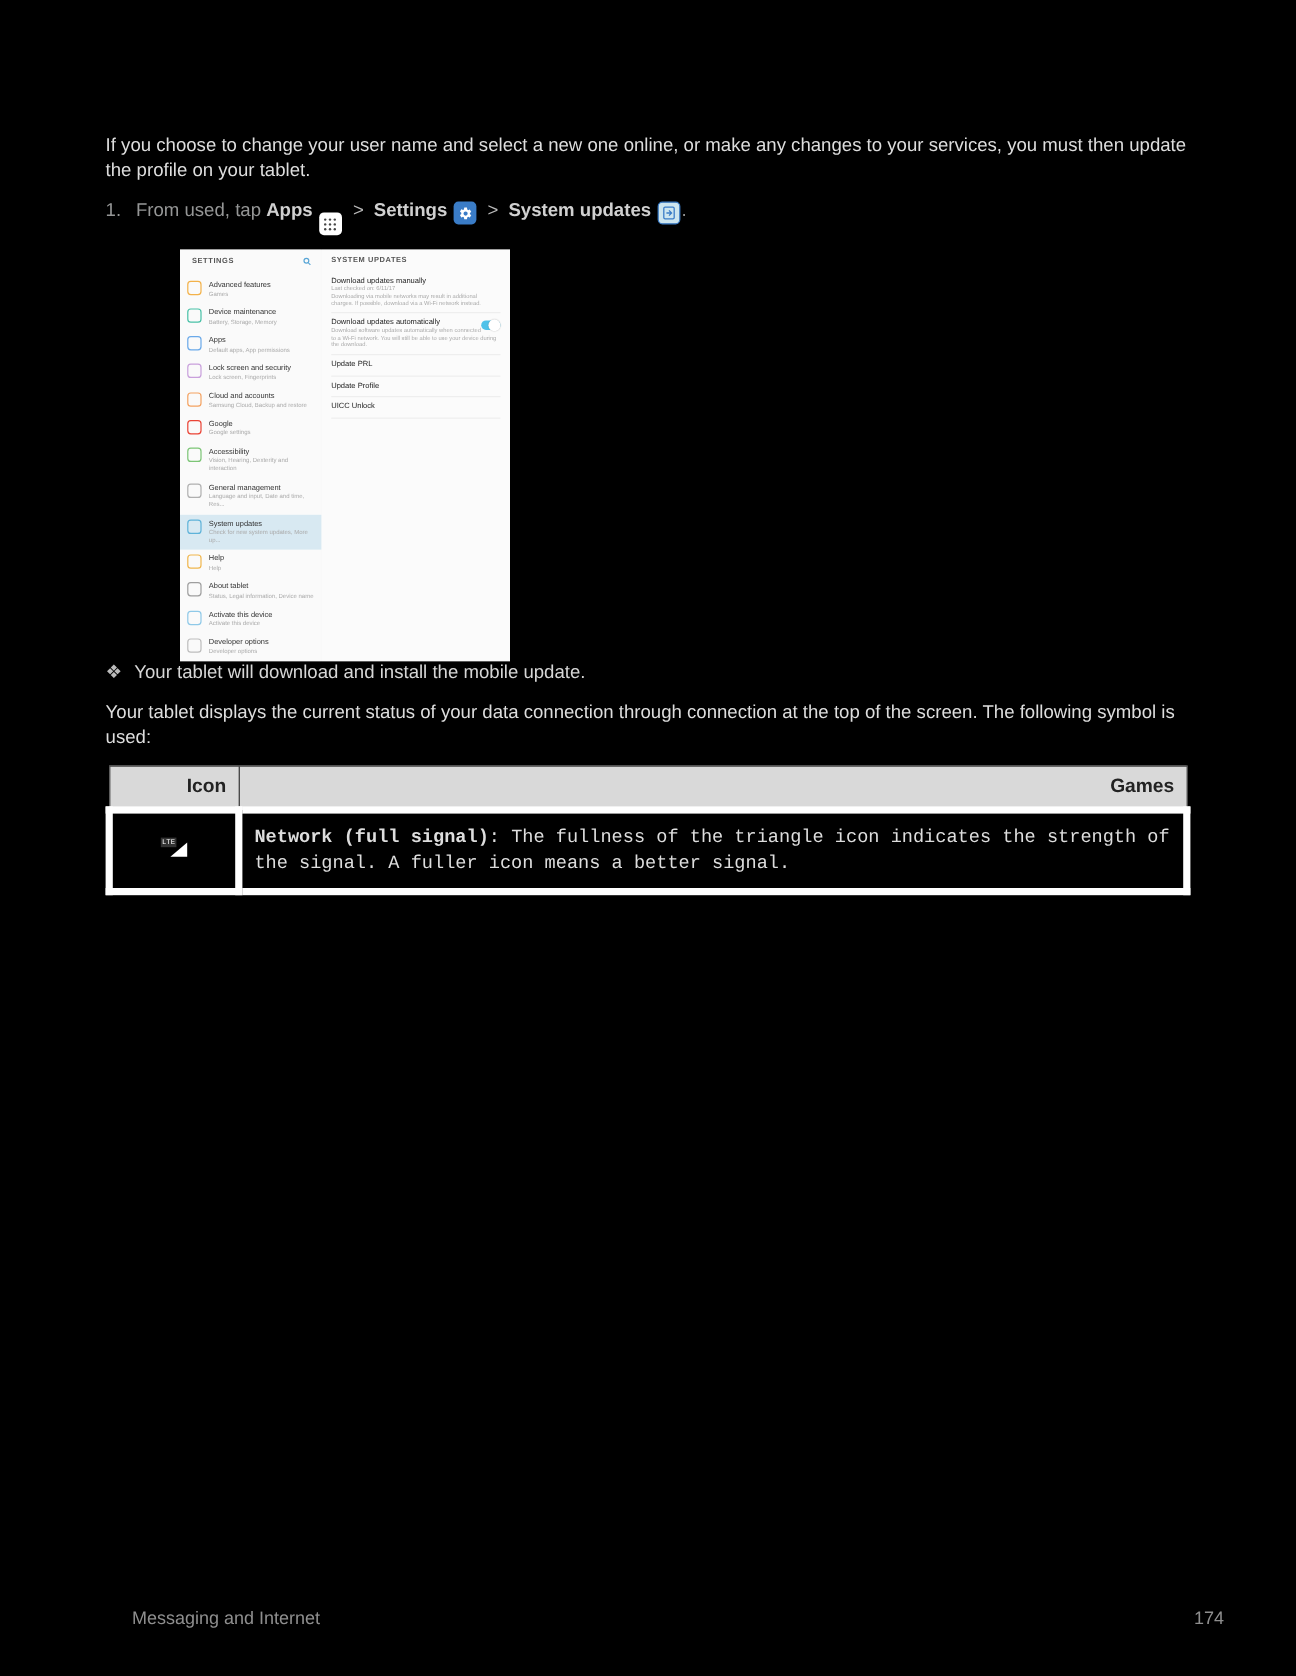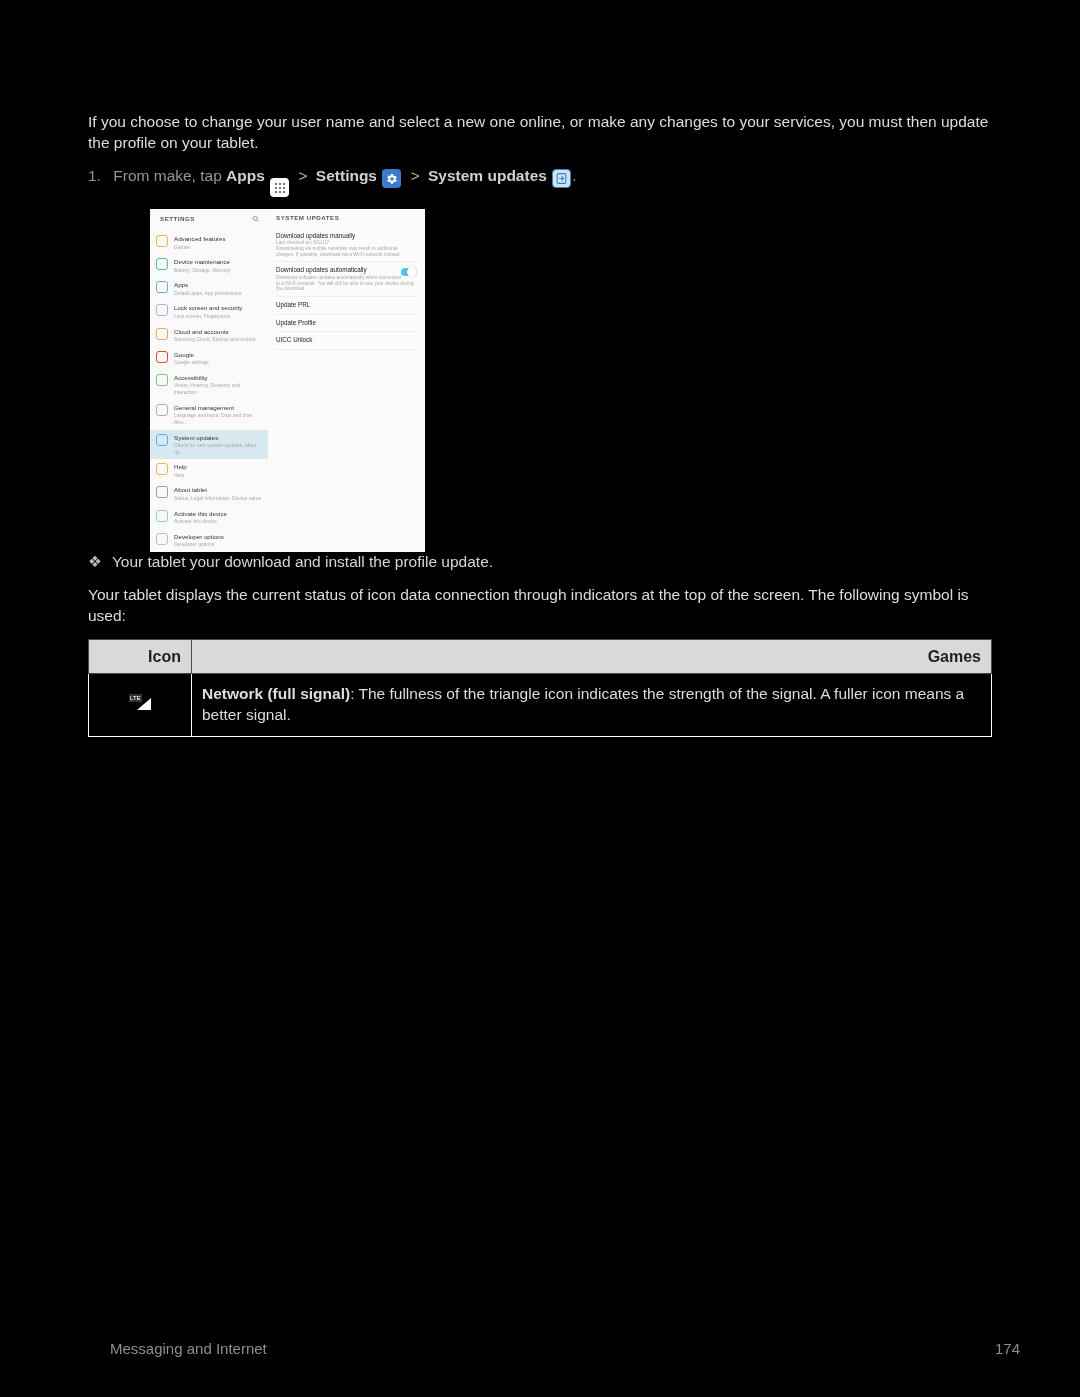--- a/index.html
+++ b/index.html
@@ -87,25 +87,26 @@
   .status-tbl th {
     background:#d9d9d9;
     color:#222;
     font-size:16px;
     text-align:right;
     padding:6px 10px;
     border:1px solid #4a4a4a;
     font-weight:bold;
   }
   .status-tbl td {
-    border:1px solid #ffffff;
+    border:6px solid #ffffff;
     padding:10px 10px;
     vertical-align: middle;
     color:#ddd;
     font-size:15.5px;
+    font-family:Liberation Mono, monospace;
   }
   .status-tbl td:first-child { width:82px; text-align:center; }
   .sig-ico { display:inline-block; position:relative; width:22px; height:16px; }
   .sig-ico .tri { position:absolute; bottom:0; right:0; width:0; height:0; border-right:14px solid #fff; border-top:12px solid transparent; }
   .sig-ico .lte { position:absolute; top:0; left:0; font-size:6px; color:#fff; background:#333; padding:0 1px;}
 
   .footer {
     position:absolute;
     bottom:38px;
     left:110px;
@@ -118,21 +119,21 @@
 </style>
 </head>
 <body>
 
 <div class="page">
 
   <p class="intro">If you choose to change your user name and select a new one online, or make any changes to your services, you must then update the profile on your tablet.</p>
 
   <p class="step-line">
     <span class="num">1.</span>
-    <span>From make, tap </span><b>Apps</b>
+    <span>From used, tap </span><b>Apps</b>
     <span class="inline-icon apps-icon">
       <span class="apps-grid">
         <span class="apps-dot"></span>
           <span class="apps-dot"></span>
           <span class="apps-dot"></span>
         <span class="apps-dot"></span>
           <span class="apps-dot"></span>
           <span class="apps-dot"></span>
         <span class="apps-dot"></span>
           <span class="apps-dot"></span>
@@ -281,24 +282,24 @@
           </div>
           <div class="rrow">
             <div class="rt">UICC Unlock</div>
           </div>
         </div>
     </div>
   </div>
 
 
   <p class="step-line sub-bullet">
-    <span class="dia">❖</span><span>Your tablet your download and install the profile update.</span>
+    <span class="dia">❖</span><span>Your tablet will download and install the mobile update.</span>
   </p>
 
-  <p class="data-status-desc">Your tablet displays the current status of icon data connection through indicators at the top of the screen. The following symbol is used:</p>
+  <p class="data-status-desc">Your tablet displays the current status of your data connection through connection at the top of the screen. The following symbol is used:</p>
 
   <table class="status-tbl">
     <tbody>
         <tr>
       <th>Icon</th>
       <th>Games</th>
     </tr>
     <tr>
       <td>
         <span class="sig-ico">

